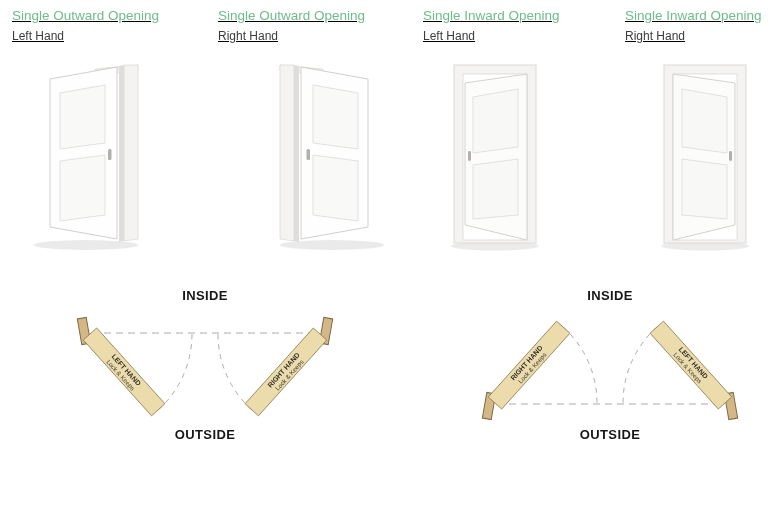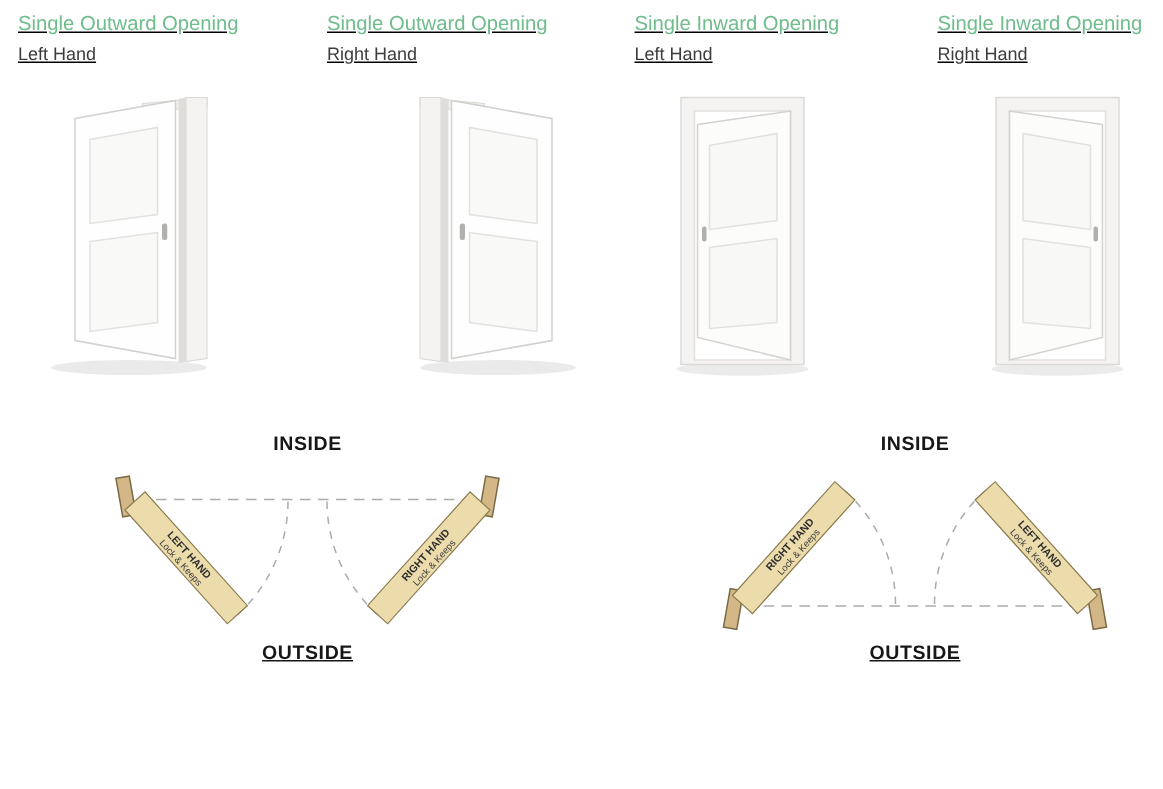--- a/index.html
+++ b/index.html
@@ -16,21 +16,21 @@
   .fig { position:absolute; top:47px; }
   .col-1 .fig { left:8px; } .col-2 .fig { left:30px; }
   .col-3 .fig { left:-3px; } .col-4 .fig { left:5px; }
   .mirror { transform:scaleX(-1); }
 
   .schematic { position:absolute; width:290px; display:flex; flex-direction:column; align-items:center; }
   .schematic-outward { left:60px; top:288px; }
   .schematic-inward  { left:465px; top:288px; }
   .side-label { font-size:13px; font-weight:700; letter-spacing:.4px; color:var(--label-color,#171717); }
   .inside { margin-bottom:6px; }
-  .outside { margin-top:-2px;text-decoration:underline; }
+  .outside { margin-top:-2px; }
 
   svg text { font-family:"Liberation Sans", sans-serif; }
   .dash { stroke:var(--dash-color,#ababab); stroke-width:1; stroke-dasharray:7 5; fill:none; }
   .arc  { stroke:var(--dash-color,#ababab); stroke-width:1; stroke-dasharray:5 5; fill:none; }
   .post { fill:var(--post-fill,#d3b787); stroke:var(--post-border,#7a6a45); stroke-width:1; }
   .slab { fill:var(--slab-fill,#eddcab); stroke:var(--slab-border,#8a7a50); stroke-width:.8; }
   .slab-t1 { font-size:7px; font-weight:700; fill:#2e2e2e; text-anchor:middle; }
   .slab-t2 { font-size:6.3px; fill:#3a3a3a; text-anchor:middle; }
 </style>
 </head>

